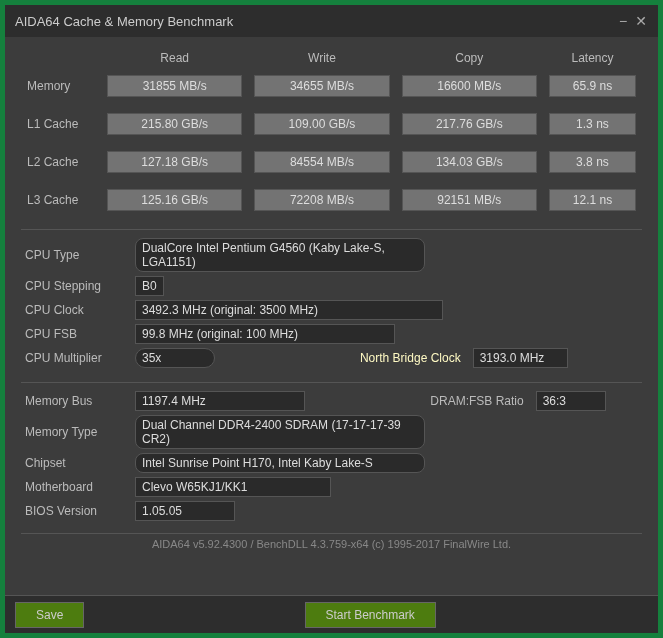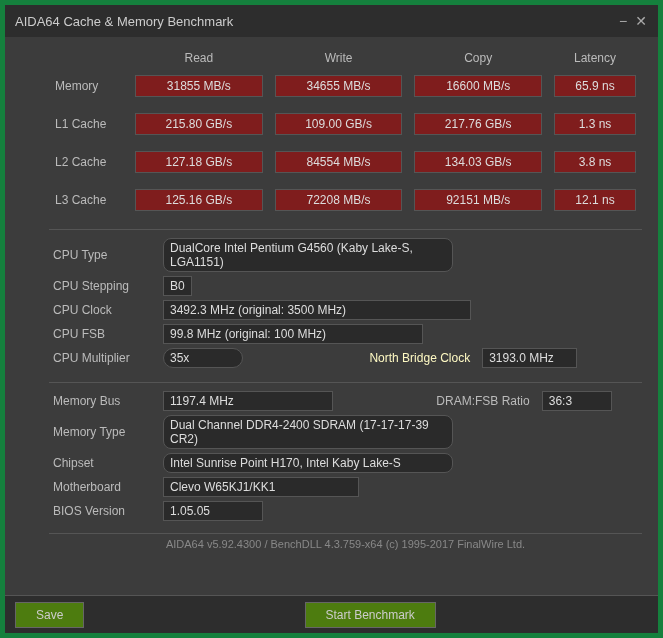--- a/index.html
+++ b/index.html
@@ -54,21 +54,20 @@
       line-height: 1;
     }
 
     .content {
       flex: 1;
       padding: 10px 16px 8px 16px;
       overflow-y: auto;
       display: flex;
       flex-direction: column;
       gap: 0;
-      margin-left: 28px;
     }
 
     
     .bench-table {
       width: 100%;
       border-collapse: separate;
       border-spacing: 0;
       margin-bottom: 8px;
     }
     .bench-table th {
@@ -83,21 +82,21 @@
       color: #ccc;
       padding: 4px 6px;
       vertical-align: middle;
     }
     .bench-table td:first-child {
       color: #bbb;
       font-size: 12px;
       width: 80px;
     }
     .value-box {
-      background: #7f1d1d;
+      background: #737373;
       border: 1px solid #555;
       color: #ddd;
       padding: 3px 8px;
       text-align: center;
       font-size: 12px;
       min-width: 110px;
       display: inline-block;
       width: 100%;
     }
     .bench-table .col-read, .bench-table .col-write,

